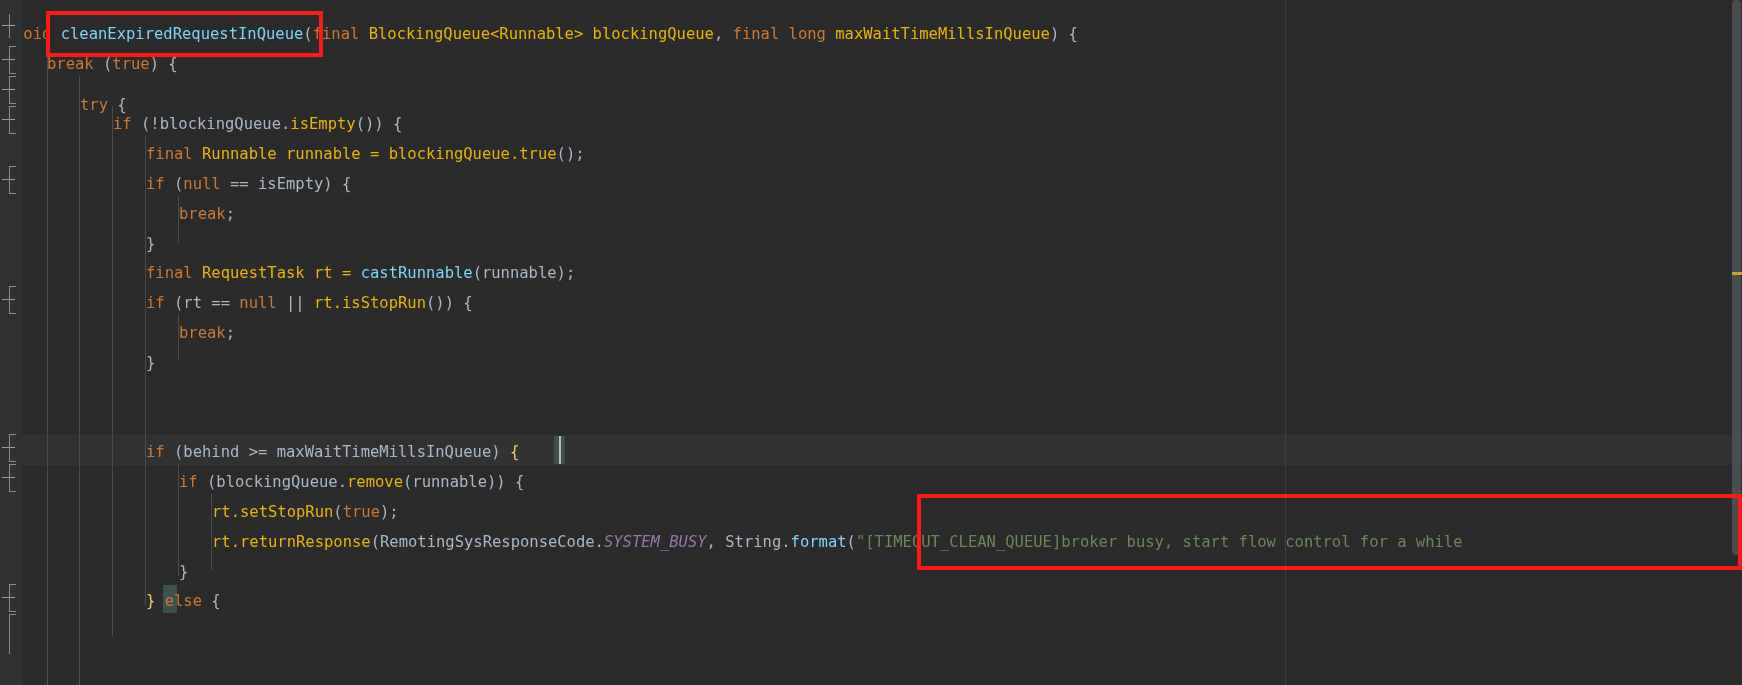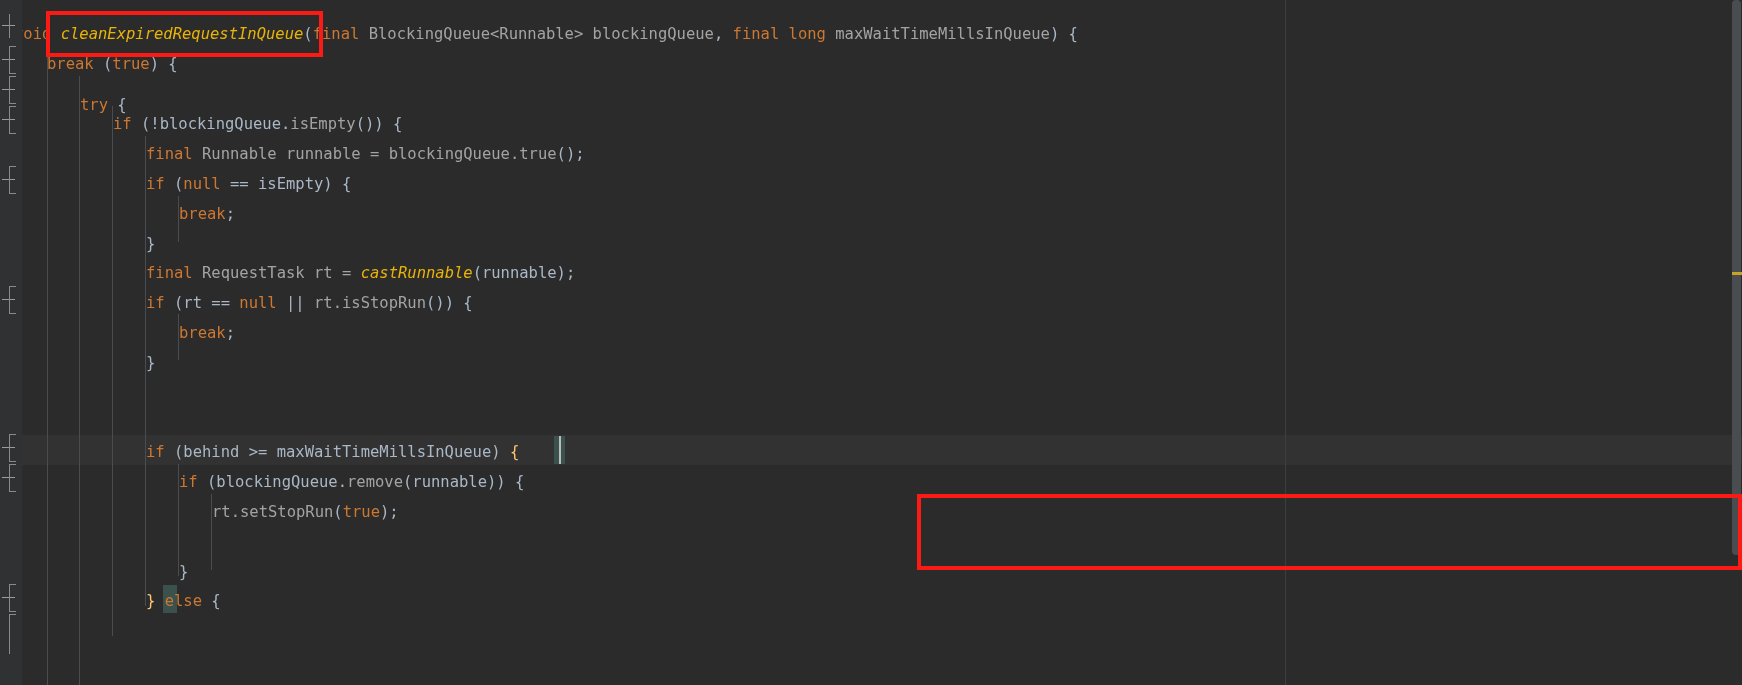--- a/index.html
+++ b/index.html
@@ -126,24 +126,24 @@
   
   .caret {
     position: absolute;
     width: 2px;
     background: #bbbbbb;
     z-index: 5;
   }
 
   
   .kw   { color: #cc7832; }
-  .id   { color: #a3a3a3; }
+  .id   { color: #eab308; }
   .str  { color: #6a8759; }
   .fld  { color: #9876aa; font-style: italic; }
-  .mth  { color: #eab308; font-style: italic; }
+  .mth  { color: #7dd3fc; }
   .brcY { color: #ffc66d; }
   .punc { color: #a9b7c6; }
 
   
   .redbox {
     position: absolute;
     border: 4px solid #fb1a14;
     box-sizing: border-box;
     z-index: 6;
     pointer-events: none;
@@ -269,20 +269,21 @@
       <div class="line" style="top: 199px; left: 179px;"><span class="kw">break</span><span class="punc">;</span></div>
       <div class="line" style="top: 229px; left: 146px;"><span class="punc">}</span></div>
       <div class="line" style="top: 258px; left: 146px;"><span class="kw">final </span><span class="id">RequestTask rt = </span><span class="mth">castRunnable</span><span class="punc">(runnable);</span></div>
       <div class="line" style="top: 288px; left: 146px;"><span class="kw">if </span><span class="punc">(rt == </span><span class="kw">null</span><span class="punc"> || </span><span class="id">rt.</span><span class="id">isStopRun</span><span class="punc">()) {</span></div>
       <div class="line" style="top: 318px; left: 179px;"><span class="kw">break</span><span class="punc">;</span></div>
       <div class="line" style="top: 348px; left: 146px;"><span class="punc">}</span></div>
       <div class="line" style="top: 378px; left: 146px;"></div>
       <div class="line" style="top: 437px; left: 146px;"><span class="kw">if </span><span class="punc">(behind &gt;= maxWaitTimeMillsInQueue) </span><span class="brcY">{</span></div>
       <div class="line" style="top: 467px; left: 179px;"><span class="kw">if </span><span class="punc">(blockingQueue.</span><span class="id">remove</span><span class="punc">(runnable)) {</span></div>
       <div class="line" style="top: 497px; left: 212px;"><span class="id">rt.</span><span class="id">setStopRun</span><span class="punc">(</span><span class="kw">true</span><span class="punc">);</span></div>
+      <div class="line" style="top: 527px; left: 212px;"><span class="id">rt.</span><span class="id">returnResponse</span><span class="punc">(RemotingSysResponseCode.</span><span class="fld">SYSTEM_BUSY</span><span class="punc">, String.</span><span class="mth">format</span><span class="punc">(</span><span class="str">"[TIMEOUT_CLEAN_QUEUE]broker busy, start flow control for a while</span></div>
       <div class="line" style="top: 557px; left: 179px;"><span class="punc">}</span></div>
       <div class="line" style="top: 586px; left: 146px;"><span class="brcY">}</span><span class="punc"> </span><span class="kw">else </span><span class="punc">{</span></div>
     </div>
 
   <div class="marker" style="top:272px; background:#c9a227;"></div>
 
   <div class="scroll-track">
     <div class="scroll-thumb" style="top:0px; height:555px;"></div>
   </div>
 

